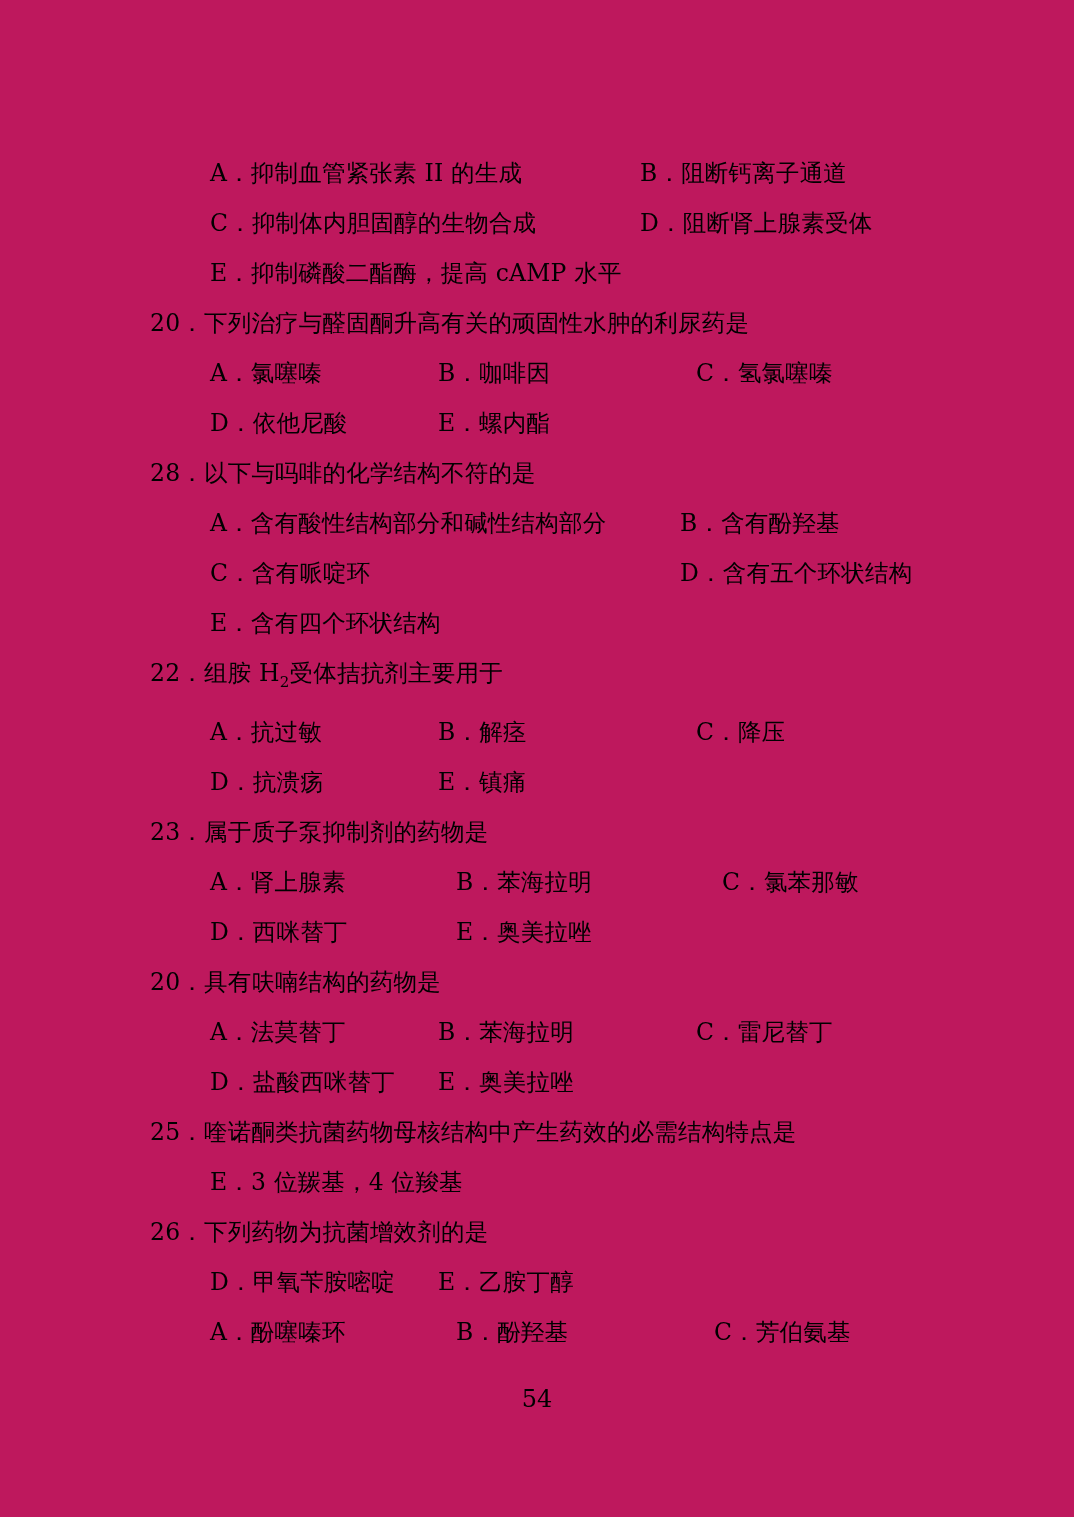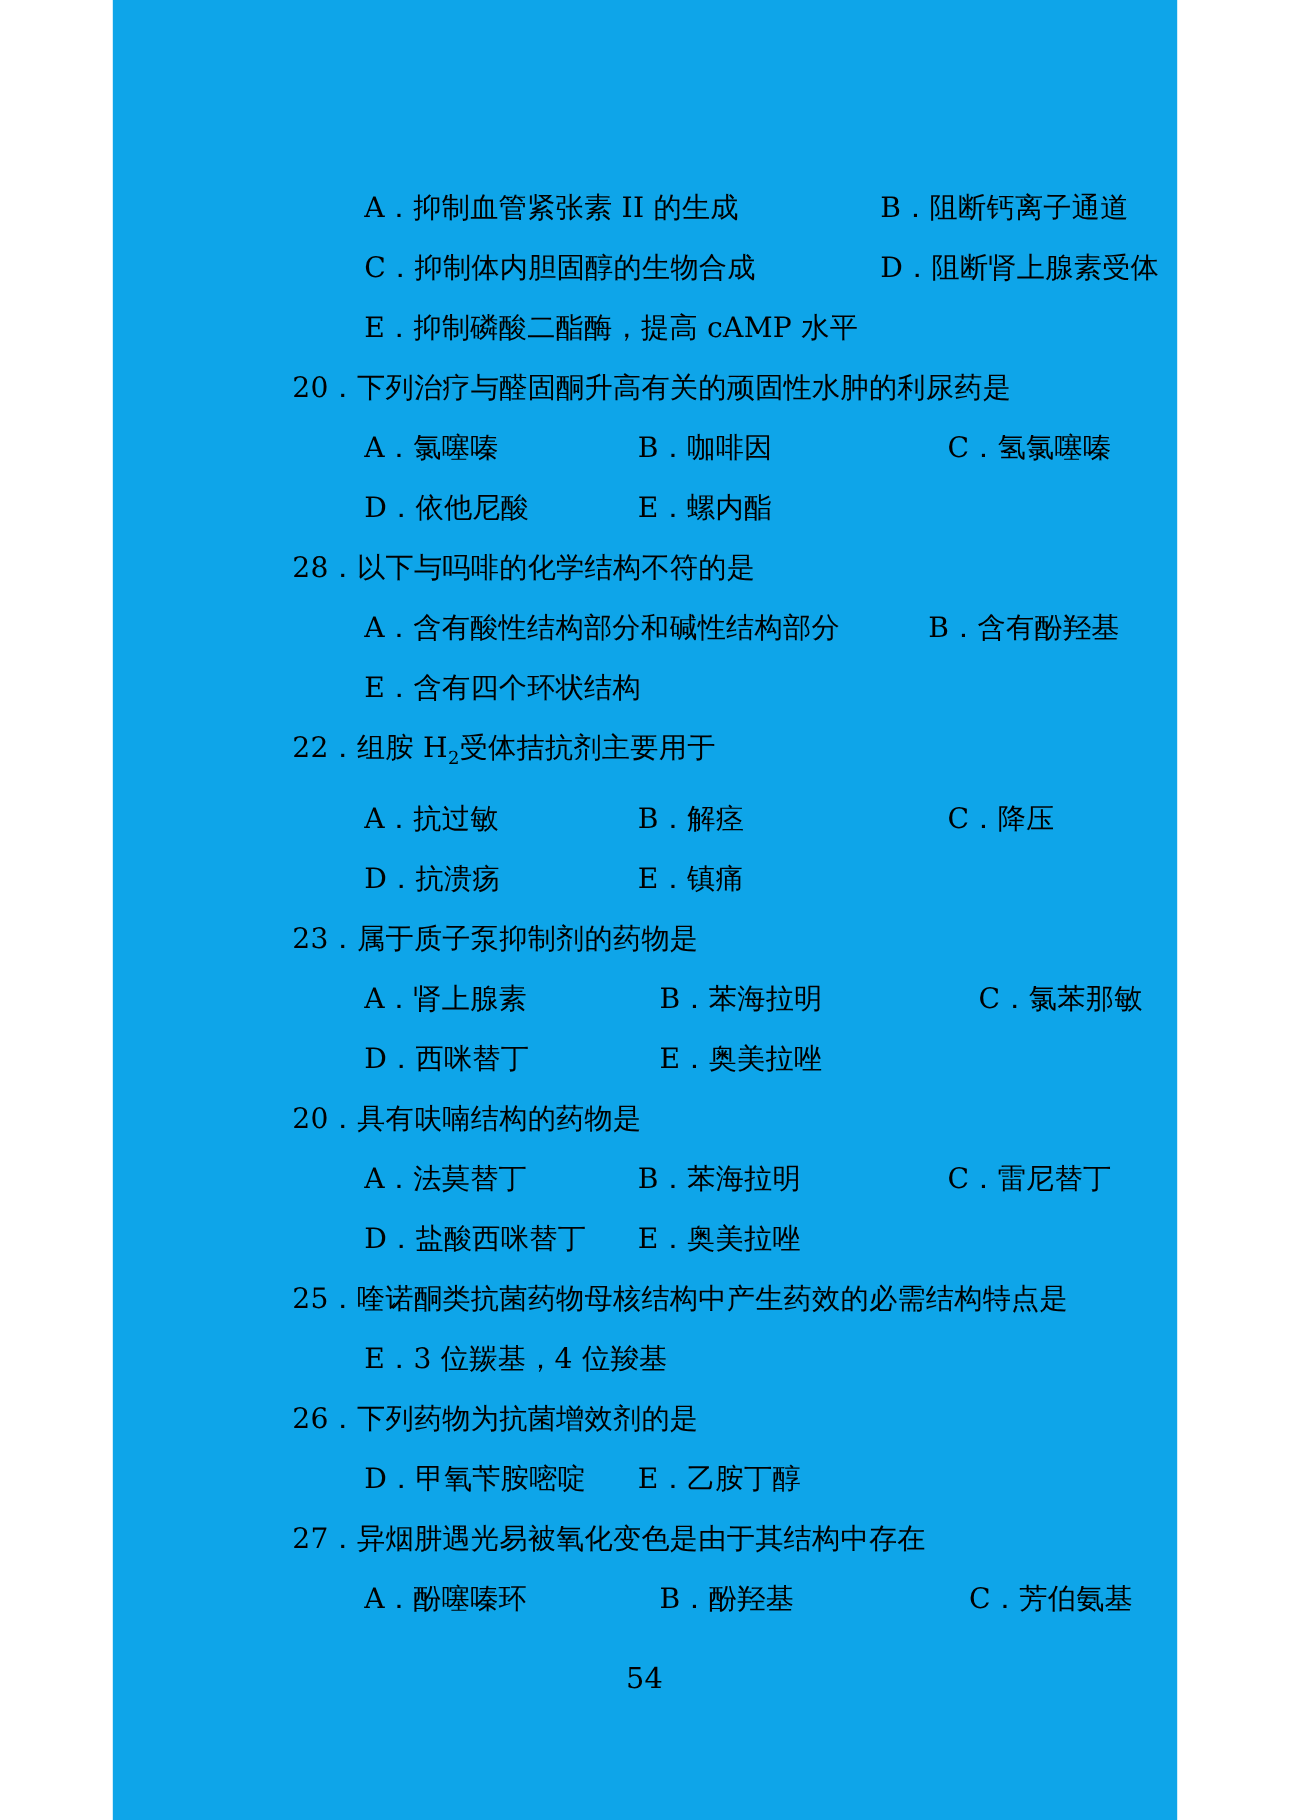--- a/index.html
+++ b/index.html
@@ -6,24 +6,24 @@
     margin: 0;
     padding: 0;
     background: #ffffff;
   }
   body {
     font-family: "DejaVu Serif", "Liberation Serif", serif;
     color: #000000;
   }
   .page {
     position: relative;
-    width: 887px;
+    width: 1074px;
     height: 1517px;
     margin: 0 auto;
-    background: #0ea5e9;
+    background: #be185d;
     overflow: hidden;
   }
   .content {
     position: absolute;
     left: 150px;
     top: 148px;
     width: 800px;
   }
   .line {
     display: block;
@@ -72,31 +72,31 @@
 <div class="page">
   <div class="content">
       <div class="line opt-line"><span class="c w5">A．抑制血管紧张素 II 的生成</span><span class="c w6">B．阻断钙离子通道</span></div>
       <div class="line opt-line"><span class="c w5">C．抑制体内胆固醇的生物合成</span><span class="c w6">D．阻断肾上腺素受体</span></div>
       <div class="line opt-line"><span class="c w6">E．抑制磷酸二酯酶，提高 cAMP 水平</span></div>
       <div class="line q-line">20．下列治疗与醛固酮升高有关的顽固性水肿的利尿药是</div>
       <div class="line opt-line"><span class="c w1">A．氯噻嗪</span><span class="c w2">B．咖啡因</span><span class="c w3">C．氢氯噻嗪</span></div>
       <div class="line opt-line"><span class="c w1">D．依他尼酸</span><span class="c w2">E．螺内酯</span></div>
       <div class="line q-line">28．以下与吗啡的化学结构不符的是</div>
       <div class="line opt-line"><span class="c w6">A．含有酸性结构部分和碱性结构部分</span><span class="c w3">B．含有酚羟基</span></div>
+      <div class="line opt-line"><span class="c w6">C．含有哌啶环</span><span class="c w3">D．含有五个环状结构</span></div>
       <div class="line opt-line"><span class="c w6">E．含有四个环状结构</span></div>
       <div class="line q-line">22．组胺 H<span class="sub">2</span>受体拮抗剂主要用于</div>
       <div class="line opt-line"><span class="c w1">A．抗过敏</span><span class="c w2">B．解痉</span><span class="c w3">C．降压</span></div>
       <div class="line opt-line"><span class="c w1">D．抗溃疡</span><span class="c w2">E．镇痛</span></div>
       <div class="line q-line">23．属于质子泵抑制剂的药物是</div>
       <div class="line opt-line"><span class="c w8">A．肾上腺素</span><span class="c w9">B．苯海拉明</span><span class="c w3">C．氯苯那敏</span></div>
       <div class="line opt-line"><span class="c w8">D．西咪替丁</span><span class="c w9">E．奥美拉唑</span></div>
       <div class="line q-line">20．具有呋喃结构的药物是</div>
       <div class="line opt-line"><span class="c w1">A．法莫替丁</span><span class="c w2">B．苯海拉明</span><span class="c w3">C．雷尼替丁</span></div>
       <div class="line opt-line"><span class="c w1">D．盐酸西咪替丁</span><span class="c w2">E．奥美拉唑</span></div>
       <div class="line q-line">25．喹诺酮类抗菌药物母核结构中产生药效的必需结构特点是</div>
       <div class="line opt-line"><span class="c w6">E．3 位羰基，4 位羧基</span></div>
       <div class="line q-line">26．下列药物为抗菌增效剂的是</div>
       <div class="line opt-line"><span class="c w1">D．甲氧苄胺嘧啶</span><span class="c w4">E．乙胺丁醇</span></div>
-      <div class="line q-line">27．异烟肼遇光易被氧化变色是由于其结构中存在</div>
       <div class="line opt-line"><span class="c w8">A．酚噻嗪环</span><span class="c w2">B．酚羟基</span><span class="c w3">C．芳伯氨基</span></div>
     </div>
   <div class="pagenum">54</div>
 </div>
 
 </body></html>

